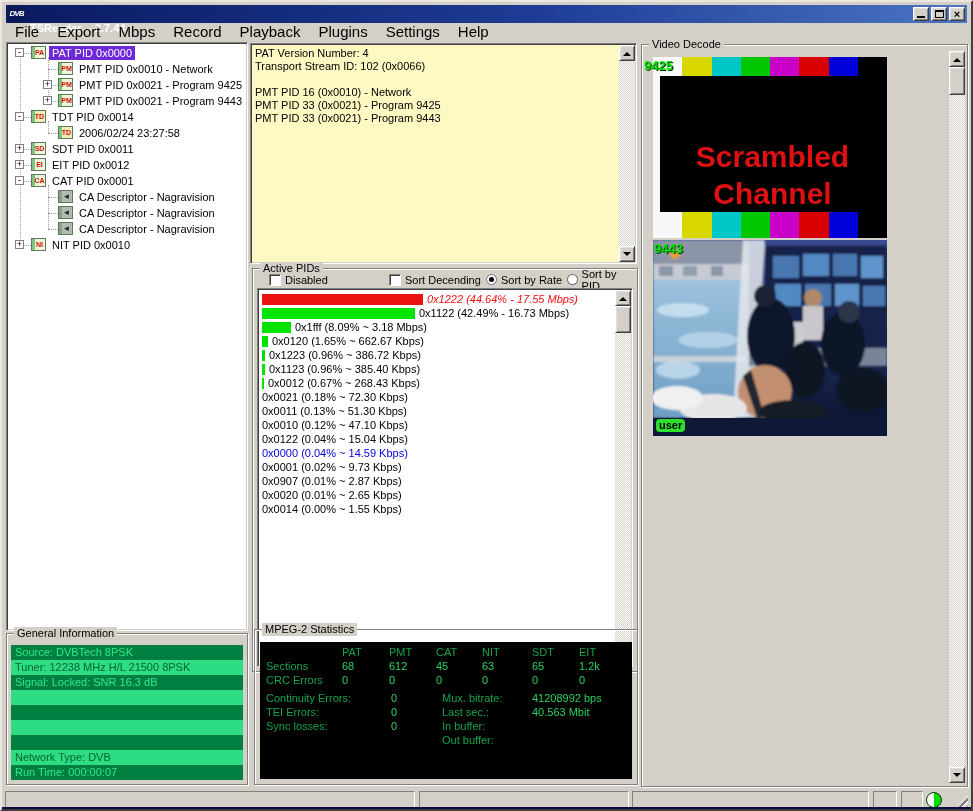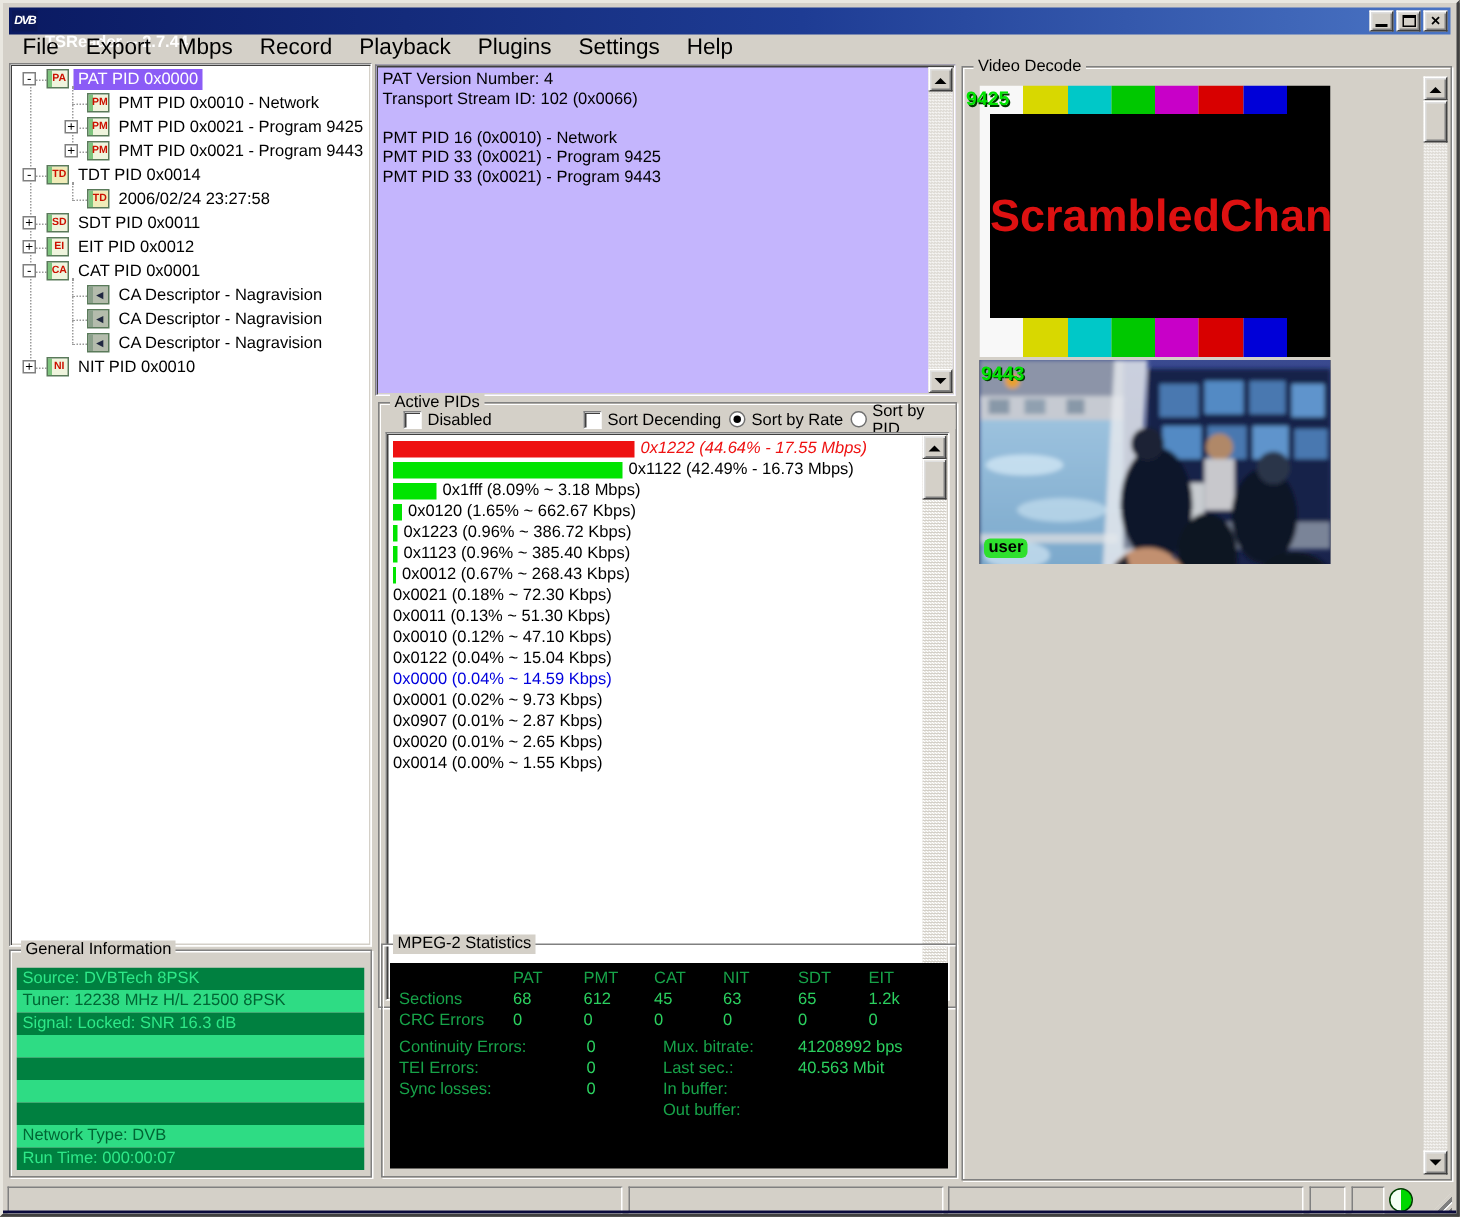--- a/index.html
+++ b/index.html
@@ -31,25 +31,25 @@
   #tree-panel{position:absolute;left:4px;top:40px;width:242px;height:589px;background:#fff;overflow:hidden;}
   .tree-row{position:absolute;left:0;width:100%;height:16px;font-size:11px;}
   .expand-box{position:absolute;top:3px;width:9px;height:9px;background:#fff;border:1px solid #808080;
     font-size:9px;line-height:7px;text-align:center;color:#000;z-index:2;}
   .tree-icon{position:absolute;top:1px;width:15px;height:13px;border:1px solid #5A7A5A;
     background:linear-gradient(90deg,#7EC47E 0 3px,#EFF4DD 3px);color:#CC1100;
     font-size:7px;font-weight:bold;text-align:center;line-height:12px;padding-left:2px;z-index:2;}
   .tree-icon.icon-TD{background:linear-gradient(90deg,#7EC47E 0 3px,#F0ECB8 3px);}
   .tree-icon.icon-CAD{background:linear-gradient(90deg,#8AA08A 0 3px,#B4BCAC 3px);color:#202840;font-size:8px;line-height:11px;}
   .tree-label{position:absolute;top:1px;white-space:nowrap;padding:1px 3px;color:#000;}
-  .tree-label.selected{background:#8b5cf6;color:#fff;}
+  .tree-label.selected{background:#6d28d9;color:#fff;}
   .connector{position:absolute;border-left:1px dotted #9A9A9A;width:0;z-index:1;}
   .stub{position:absolute;border-top:1px dotted #9A9A9A;height:0;z-index:1;}
   
-  #detail-panel{position:absolute;left:248px;top:41px;width:387px;height:221px;background:#c4b5fd;}
+  #detail-panel{position:absolute;left:248px;top:41px;width:387px;height:221px;background:#fef9c3;}
   #detail-text{position:absolute;left:4px;top:3px;right:20px;font-size:11px;line-height:13px;color:#000;white-space:pre;}
   
   .sb{position:absolute;width:16px;background:#fff;}
   .sb-track{position:absolute;left:0;right:0;
     background-image:conic-gradient(#fff 25%,#D4D0C8 0 50%,#fff 0 75%,#D4D0C8 0);background-size:2px 2px;}
   .sb-btn{position:absolute;left:0;width:16px;height:16px;}
   .sb-thumb{position:absolute;left:0;width:16px;}
   .arr{width:0;height:0;margin:5px auto 0;}
   .arr-up{border:4px solid transparent;border-bottom:4px solid #000;margin-top:2px;}
   .arr-down{border:4px solid transparent;border-top:4px solid #000;}
@@ -74,23 +74,23 @@
   #stats-group{position:absolute;left:252px;top:627px;width:384px;height:156px;}
   #stats-black{position:absolute;left:5px;top:12px;right:5px;bottom:5px;background:#000;overflow:hidden;}
   .st{position:absolute;font-size:11px;white-space:nowrap;}
   .st-label{color:#17A349;}
   .st-value{color:#2BD05F;}
   
   #video-group{position:absolute;left:639px;top:42px;width:327px;height:743px;}
   #thumb1{position:absolute;left:11px;top:12px;width:234px;height:181px;display:flex;overflow:hidden;}
   .cbar{flex:1;height:100%;}
   #scramble-box{position:absolute;left:7px;top:19px;right:2px;bottom:26px;background:#000;
-    display:flex;flex-direction:row;justify-content:flex-start;align-items:center;}
+    display:flex;flex-direction:column;justify-content:flex-end;align-items:center;}
   .scramble-line{color:#DD1111;font-size:30px;font-weight:bold;line-height:37px;}
-  #thumb2{position:absolute;left:11px;top:195px;width:234px;height:136px;overflow:hidden;background:#101838;}
+  #thumb2{position:absolute;left:11px;top:195px;width:234px;height:196px;overflow:hidden;background:#101838;}
   .chan-label{position:absolute;z-index:5;color:#00E400;font-size:13px;font-weight:bold;
     text-shadow:1px 1px 0 #003800;}
   #user-badge{position:absolute;left:3px;bottom:4px;z-index:5;background:#2EE02E;color:#000;
     font-size:11px;font-weight:bold;padding:0 3px 1px 3px;border-radius:4px;}
   
   #statusbar{position:absolute;left:3px;right:3px;top:787px;height:22px;}
   .status-pane{position:absolute;top:2px;height:18px;}
   #status-indicator{position:absolute;left:921px;top:3px;width:16px;height:16px;border-radius:50%;
     border:1px solid #004000;background:linear-gradient(90deg,#F4FFF4 50%,#00D800 50%);}
   #resize-grip{position:absolute;right:0;bottom:2px;width:14px;height:14px;

